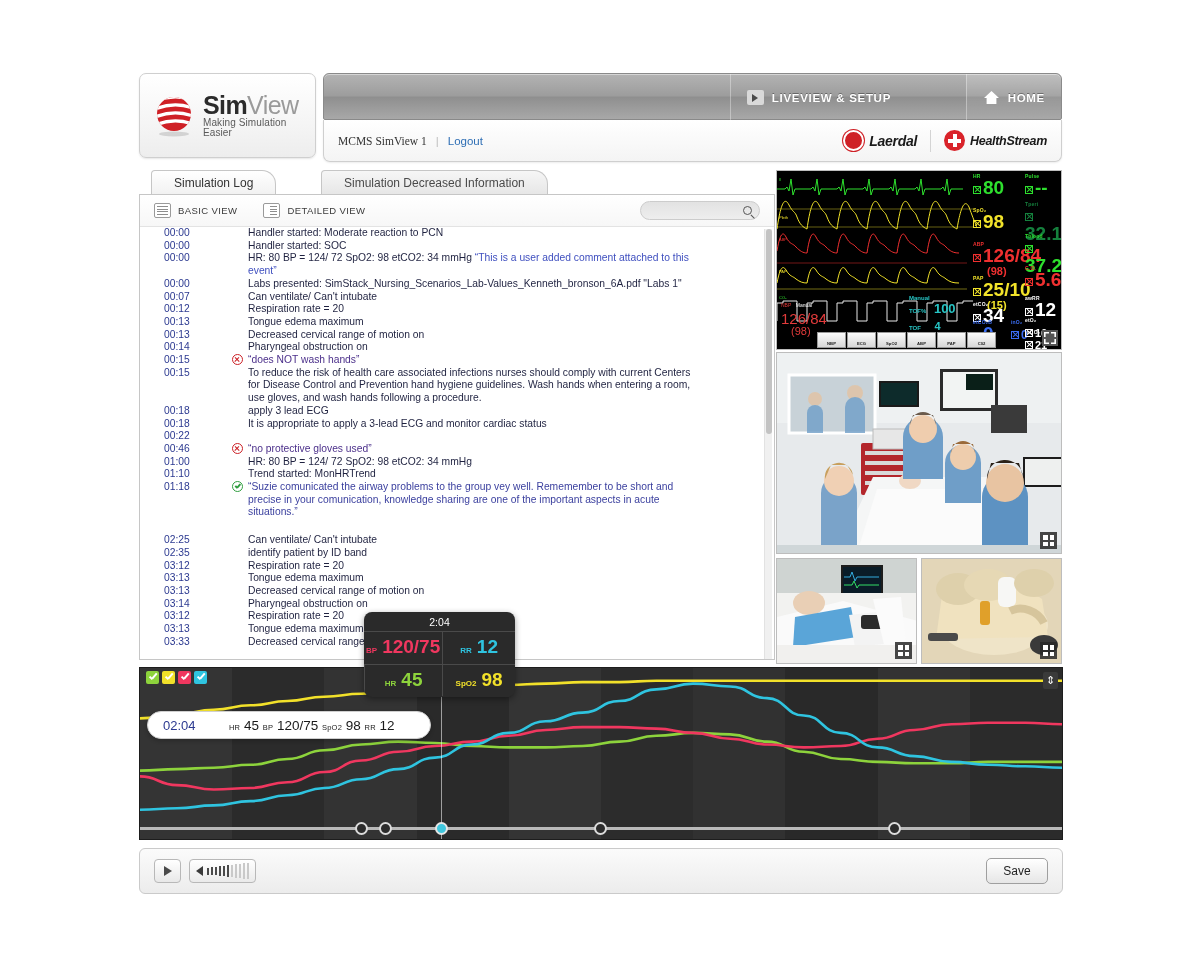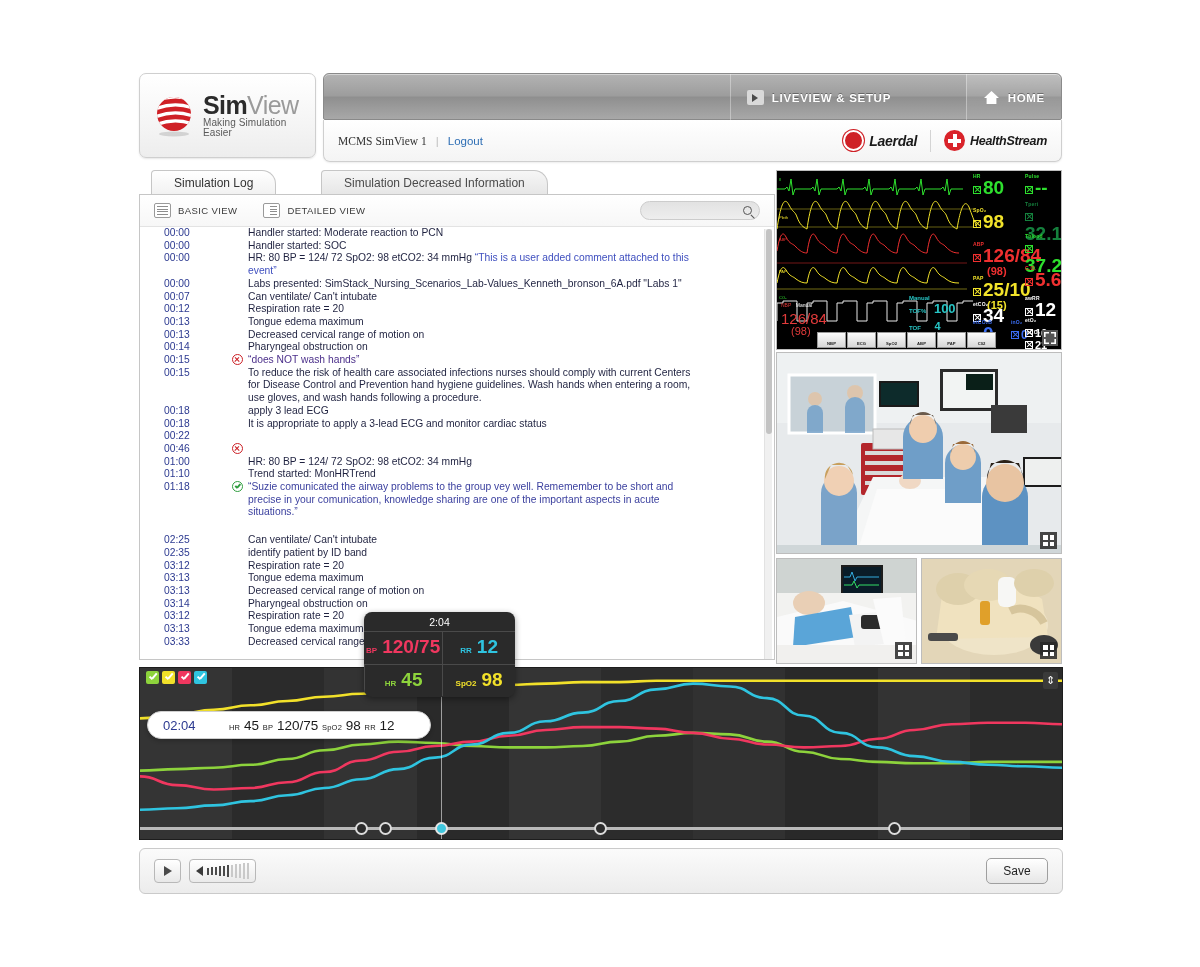--- a/index.html
+++ b/index.html
@@ -400,20 +400,21 @@
         </div>
         <div class="logrow">
           <span class="logtime">00:22</span>
           <span class="logmark"></span>
         </div>
         <div class="logrow">
           <span class="logtime">00:46</span>
           <span class="logmark">
             <span class="mk mk-x"></span>
           </span>
+          <span class="logtext err">“no protective gloves used”</span>
         </div>
         <div class="logrow">
           <span class="logtime">01:00</span>
           <span class="logmark"></span>
           <span class="logtext">HR: 80 BP = 124/ 72 SpO2: 98 etCO2: 34 mmHg</span>
         </div>
         <div class="logrow">
           <span class="logtime">01:10</span>
           <span class="logmark"></span>
           <span class="logtext">Trend started: MonHRTrend</span>

